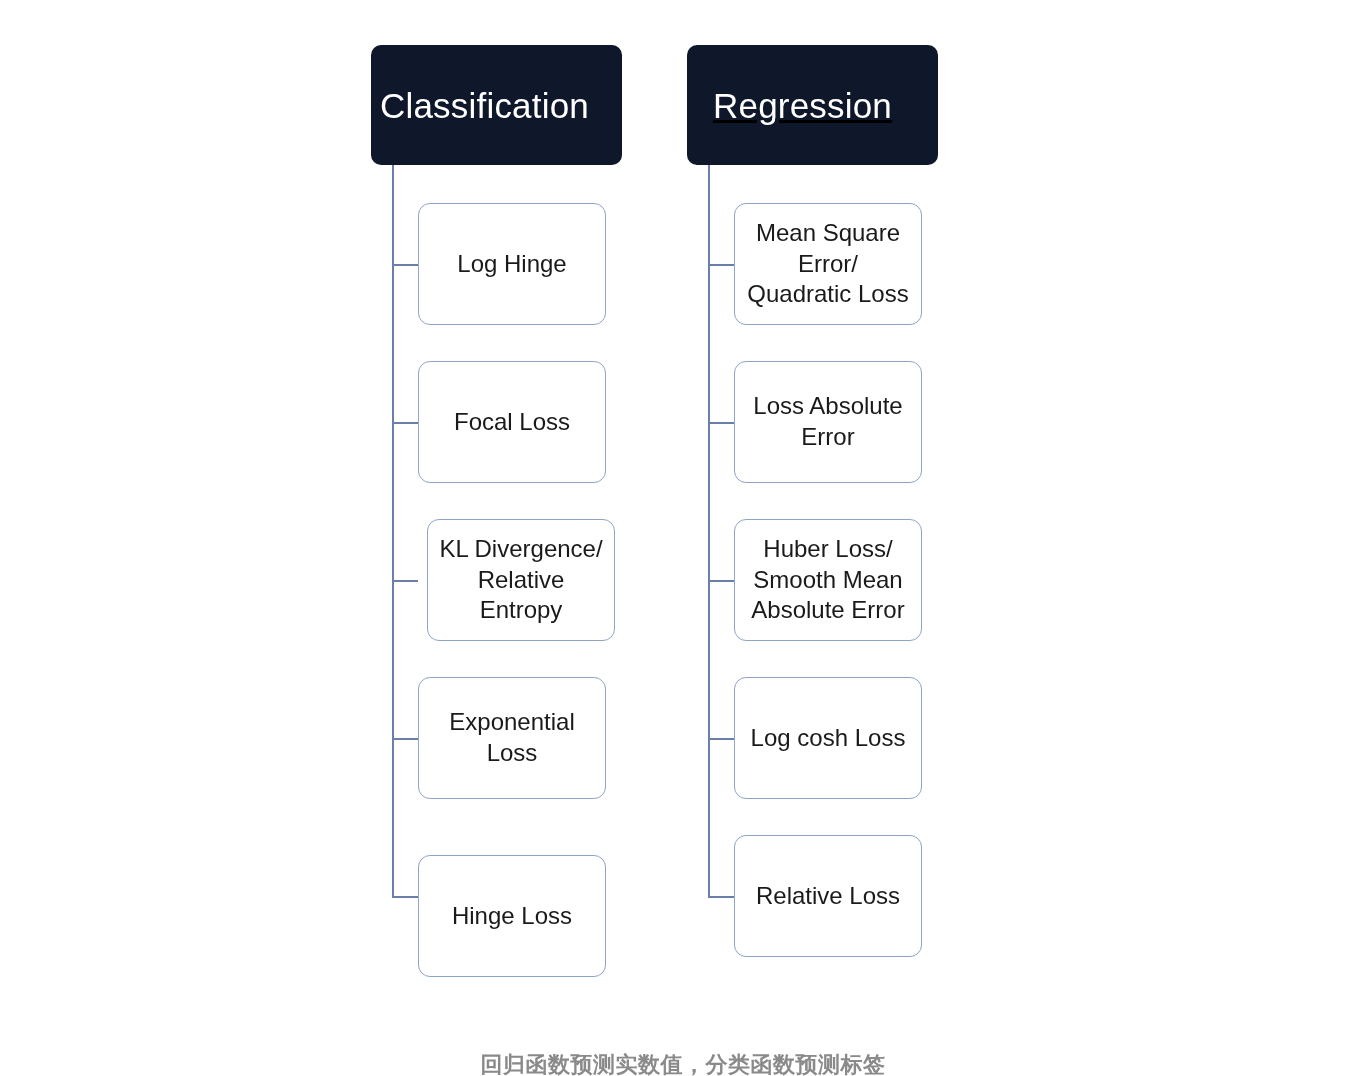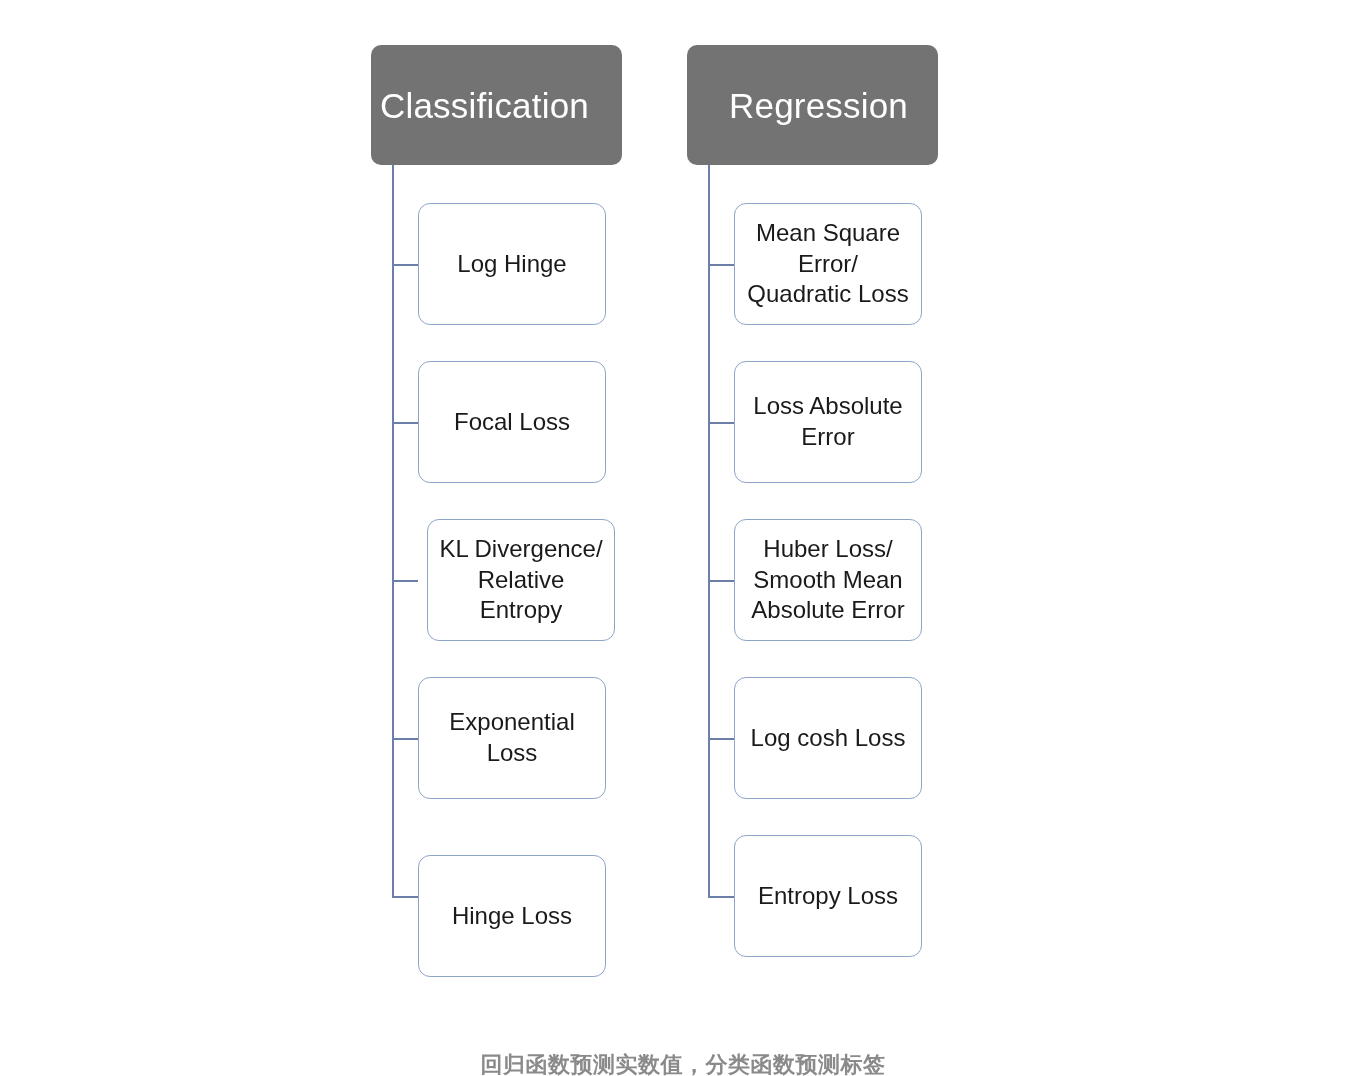--- a/index.html
+++ b/index.html
@@ -31,37 +31,37 @@
   .column.classification { left: 371px; width: 251px; }
   .column.regression     { left: 687px; width: 251px; }
 
   
   .header-node {
     position: absolute;
     top: 0;
     left: 0;
     width: 251px;
     height: 120px;
-    background: #737373;
+    background: #0f172a;
     border-radius: 10px;
     display: flex;
     align-items: center;
     justify-content: flex-start;
     box-sizing: border-box;
     padding-left: 9px;
   }
   .header-node .header-label {
     color: #ffffff;
     font-size: 35px;
     font-weight: 400;
     letter-spacing: 0.2px;
     line-height: 1;
     white-space: nowrap;
   }
-  .column.regression .header-node { padding-left: 42px; }
+  .column.regression .header-node { padding-left: 26px; text-decoration: underline; }
 
   
   .spine {
     position: absolute;
     width: 2px;
     background: #6b7fa8;
   }
   .branch {
     position: absolute;
     height: 2px;
@@ -170,19 +170,19 @@
     </div>
     <div class="leaf-node" style="top:474px;">
       <span class="leaf-label">Huber Loss/
 Smooth Mean
 Absolute Error</span>
     </div>
     <div class="leaf-node" style="top:632px;">
       <span class="leaf-label">Log cosh Loss</span>
     </div>
     <div class="leaf-node" style="top:790px;">
-      <span class="leaf-label">Entropy Loss</span>
+      <span class="leaf-label">Relative Loss</span>
     </div>
   </div>
 
   <div class="caption">回归函数预测实数值，分类函数预测标签</div>
 
 </div>
 
 </body></html>

